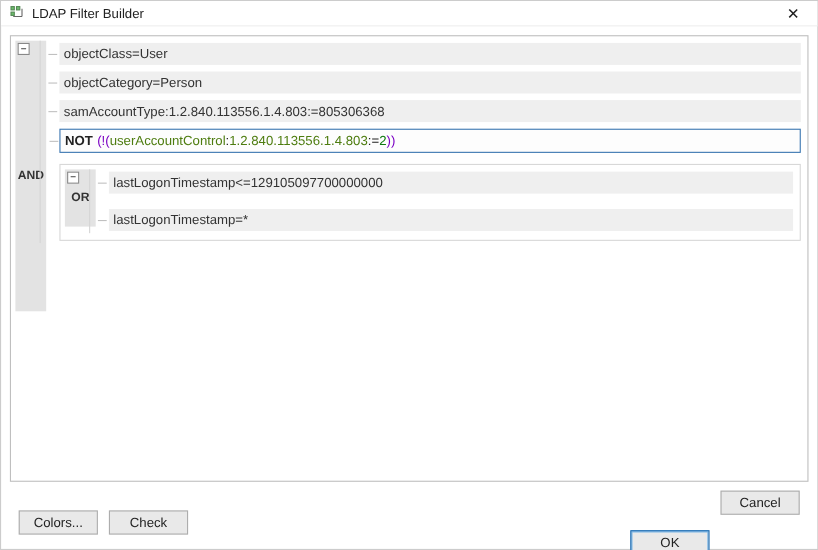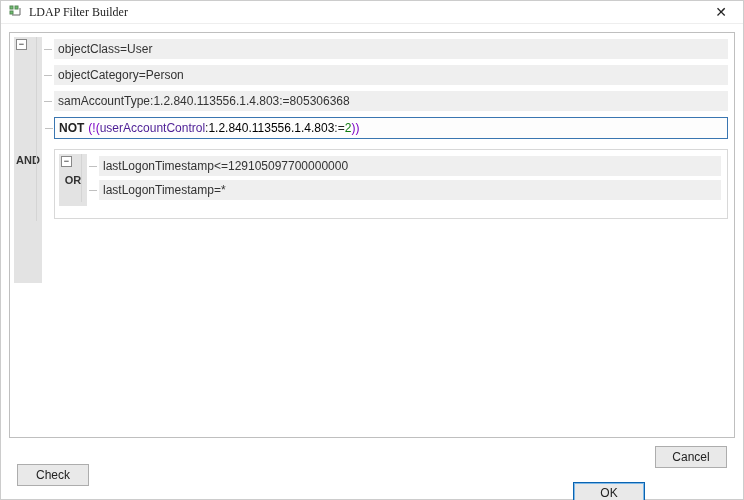--- a/index.html
+++ b/index.html
@@ -11,21 +11,21 @@
     background: #fff;
     overflow: hidden;
   }
   .window { display: flex; flex-direction: column; width: 744px; height: 500px; border: 1px solid #ccc; box-sizing: border-box; }
   .titlebar {
     display: flex; align-items: center; justify-content: space-between;
     height: 30px; padding: 0 8px; background: #fff;
     border-bottom: 1px solid #eee;
   }
   .titlebar .left { display: flex; align-items: center; gap: 6px; }
-  .title-text { font-size: 12px; font-family: Liberation Serif, serif; }
+  .title-text { font-size: 12px; }
   .close-x { font-size: 14px; line-height: 1; padding: 4px 8px; cursor: default; }
   .content {
     flex: 1; display: flex; flex-direction: column;
     padding: 8px; gap: 0;
   }
   .tree-panel {
     border: 1px solid #bfbfbf;
     background: #fff;
     height: 406px;
     box-sizing: border-box;
@@ -50,33 +50,33 @@
     height: 20px;
     background: #efefef;
     padding: 0 4px;
     position: relative;
   }
   .row.hl { border: 1px solid #3a76b1; background: #fdfdfd; }
   .connector { position: absolute; left: -10px; top: 10px; width: 8px; height: 1px; background: #c0c0c0; }
   .row-label { font-size: 12px; color: #333; }
   .not-label { font-weight: bold; margin-right: 4px; }
   .syn .p { color: #7a00c4; }
-  .syn .attr { color: #4c1d95; }
-  .syn .oid { color: #000000; }
+  .syn .attr { color: #4d7c0f; }
+  .syn .oid { color: #4d7c0f; }
   .syn .val { color: #0f7a0f; }
   .syn .op { color: #222; }
   .nested {
     margin-top: 4px;
     border: 1px solid #d8d8d8;
     background: #fff;
     position: relative;
     padding: 4px;
   }
   .nested .op-col { left: 4px; top: 4px; bottom: 4px; width: 28px; }
-  .nested .rows { margin-left: 32px; gap: 4px; }
+  .nested .rows { margin-left: 32px; gap: 14px; }
   .button-bar {
     display: flex; align-items: center; justify-content: space-between;
     padding: 8px 8px 8px 8px;
   }
   .button-bar .left, .button-bar .right { display: flex; gap: 10px; }
   button.win {
     min-width: 72px; height: 22px;
     background: #e9e9e9;
     border: 1px solid #adadad;
     font-family: inherit; font-size: 12px; color: #222;
@@ -158,20 +158,21 @@
               </div>
             </div>
           </div>
 
         </div>
       </div>
     </div>
 
     <div class="button-bar">
       <div class="left">
+        <button class="win">Colors...</button>
         <button class="win">Check</button>
       </div>
       <div class="right">
         <button class="win primary">OK</button>
         <button class="win">Cancel</button>
       </div>
     </div>
   </div>
 </div>
 

